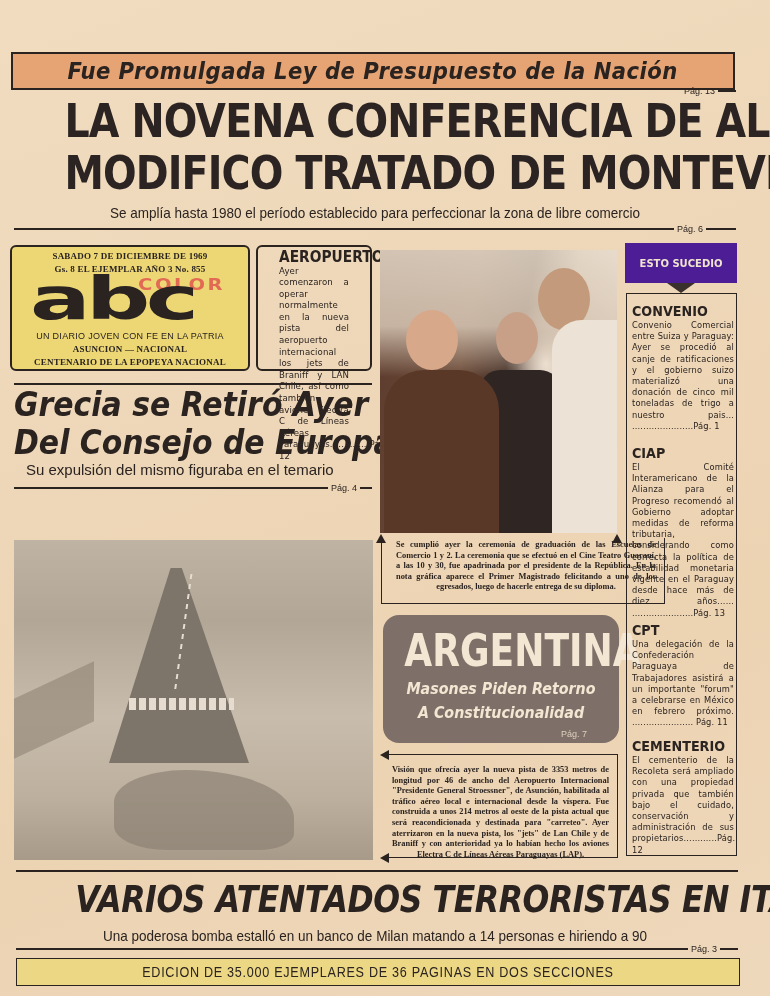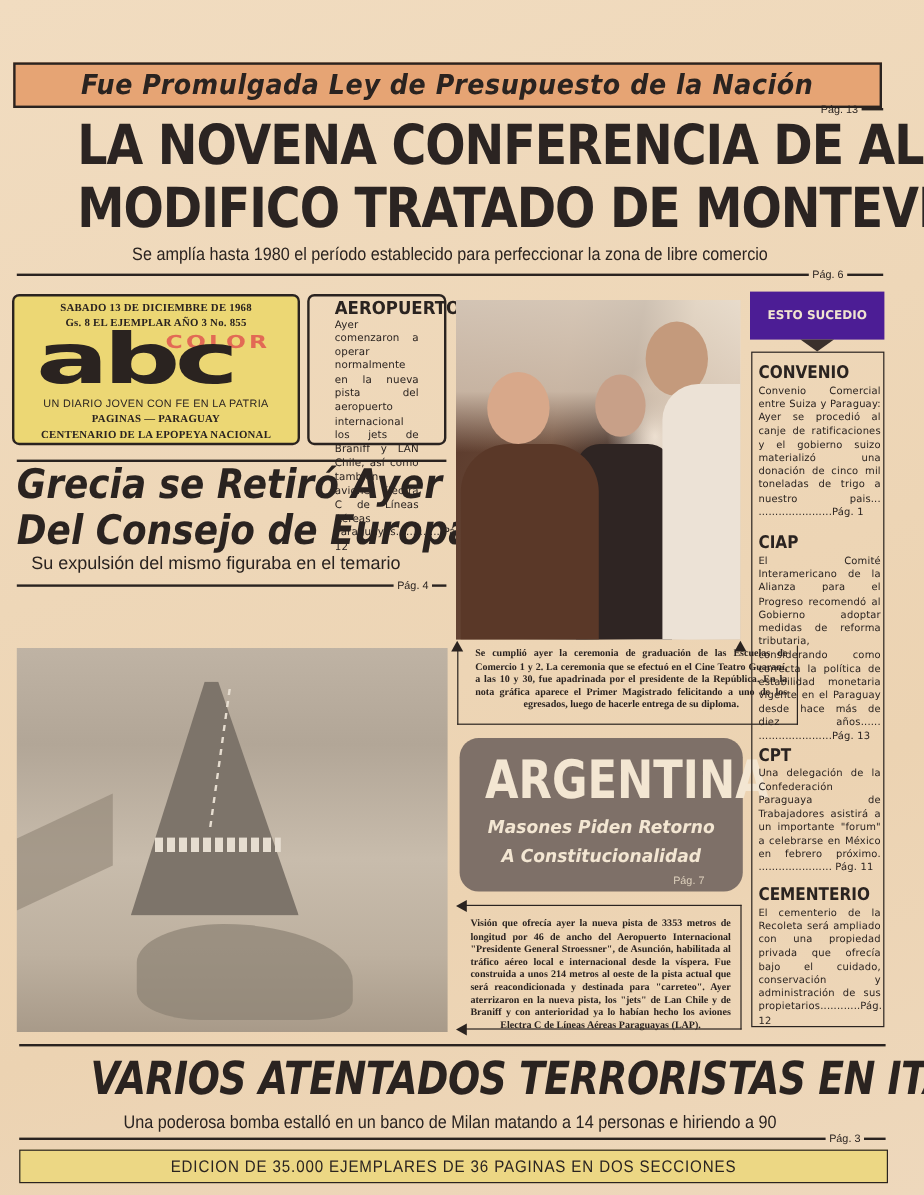--- a/index.html
+++ b/index.html
@@ -196,28 +196,28 @@
   <span class="hl-line" style="margin-top:6px;">MODIFICO TRATADO DE MONTEVIDEO</span>
 </div>
 <div class="abs subhead" style="left:14px; top:204px; width:722px;">Se amplía hasta 1980 el período establecido para perfeccionar la zona de libre comercio</div>
 <div class="abs pag-rule" style="left:14px; top:224px; width:722px;">
   <span class="line"></span>
   <span class="pag">Pág. 6</span>
   <span class="tail" style="width:30px;"></span>
 </div>
 
 <div id="masthead" class="abs">
-  <div class="mh-serif">SABADO 13 DE DICIEMBRE DE 1968</div>
+  <div class="mh-serif">SABADO 7 DE DICIEMBRE DE 1969</div>
   <div class="mh-serif" style="margin-top:3px;">Gs. 8 EL EJEMPLAR  AÑO 3  No. 855</div>
   <div id="logo">
     <span id="logo-color">COLOR</span>
     <span id="logo-abc">abc</span>
   </div>
   <div class="mh-sans">UN DIARIO JOVEN CON FE  EN LA PATRIA</div>
-  <div class="mh-serif" style="margin-top:3px;">PAGINAS — PARAGUAY</div>
+  <div class="mh-serif" style="margin-top:3px;">ASUNCION — NACIONAL</div>
   <div class="mh-serif" style="margin-top:3px;">CENTENARIO DE LA EPOPEYA NACIONAL</div>
 </div>
 
 <div id="aeropuerto" class="abs news-box">
   <div class="box-title">AEROPUERTO</div>
   <div class="box-body">
     <span>Ayer comenzaron a operar normalmente en la nueva pista del aeropuerto internacional los jets de Braniff y LAN Chile, así como también aviones Electra C de Líneas Aéreas Paraguayas</span><span>..............Pág. 12</span>
   </div>
 </div>
 
@@ -283,21 +283,21 @@
 <div class="side-item" style="top:445px;">
   <div class="side-title">CIAP</div>
   <div class="side-body"><span>El Comité Interamericano de la Alianza para el Progreso recomendó al Gobierno adoptar medidas de reforma tributaria, considerando como correcta la política de estabilidad monetaria vigente en el Paraguay desde hace más de diez años......</span> <span>......................Pág. 13</span></div>
 </div>
 <div class="side-item" style="top:622px;">
   <div class="side-title">CPT</div>
   <div class="side-body"><span>Una delegación de la Confederación Paraguaya de Trabajadores asistirá a un importante "forum" a celebrarse en México en febrero próximo.</span> <span>...................... Pág. 11</span></div>
 </div>
 <div class="side-item" style="top:738px;">
   <div class="side-title">CEMENTERIO</div>
-  <div class="side-body"><span>El cementerio de la Recoleta será ampliado con una propiedad privada que ofrecía bajo el cuidado, conservación y administración de sus propietarios</span><span>............Pág. 12</span></div>
+  <div class="side-body"><span>El cementerio de la Recoleta será ampliado con una propiedad privada que también bajo el cuidado, conservación y administración de sus propietarios</span><span>............Pág. 12</span></div>
 </div>
 
 <div class="abs hr" style="left:16px; top:870px; width:722px;"></div>
 <div id="italia-headline" class="abs">VARIOS  ATENTADOS TERRORISTAS EN ITALIA</div>
 <div class="abs subhead" style="left:14px; top:927px; width:722px;">Una poderosa bomba estalló en un banco de Milan matando a 14 personas  e hiriendo a 90</div>
 <div class="abs pag-rule" style="left:16px; top:944px; width:722px;">
   <span class="line"></span>
   <span class="pag">Pág. 3</span>
   <span class="tail"></span>
 </div>

